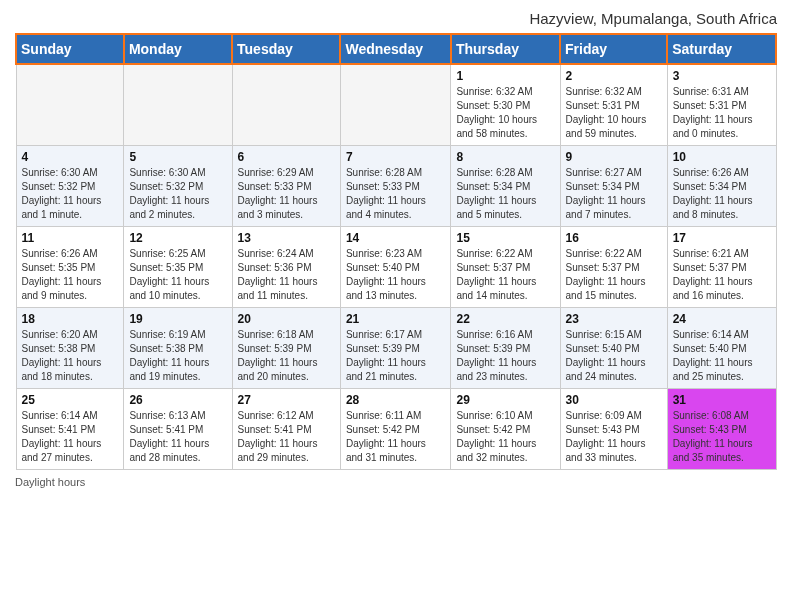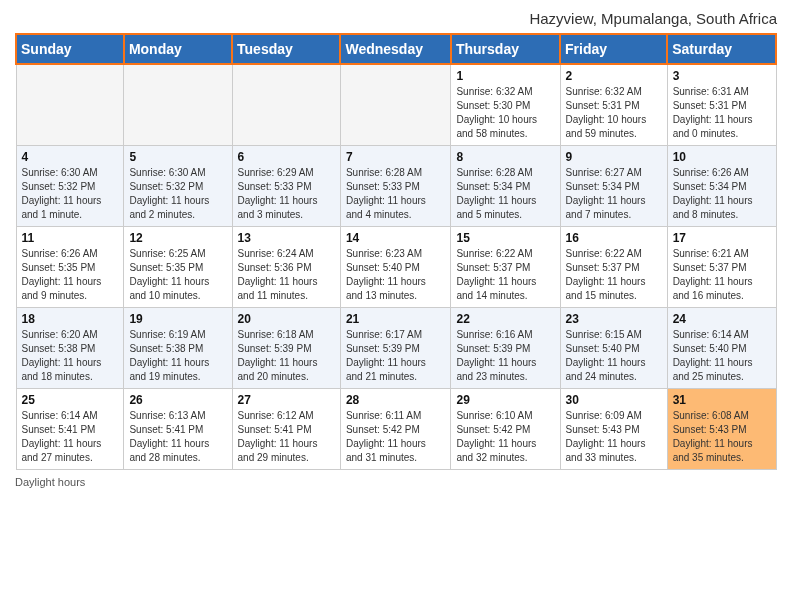--- a/index.html
+++ b/index.html
@@ -355,21 +355,21 @@
 Daylight: 11 hours
 and 32 minutes.</div>
         </td>
         <td style="background: rgb(255, 255, 255);">
           <span class="day-number">30</span>
           <div class="day-info" style="white-space: pre-line;">Sunrise: 6:09 AM
 Sunset: 5:43 PM
 Daylight: 11 hours
 and 33 minutes.</div>
         </td>
-        <td style="background: #fdba74;">
+        <td style="background: #d946ef;">
           <span class="day-number">31</span>
           <div class="day-info" style="white-space: pre-line;">Sunrise: 6:08 AM
 Sunset: 5:43 PM
 Daylight: 11 hours
 and 35 minutes.</div>
         </td>
       </tr>
     </tbody>
 </table>
 

